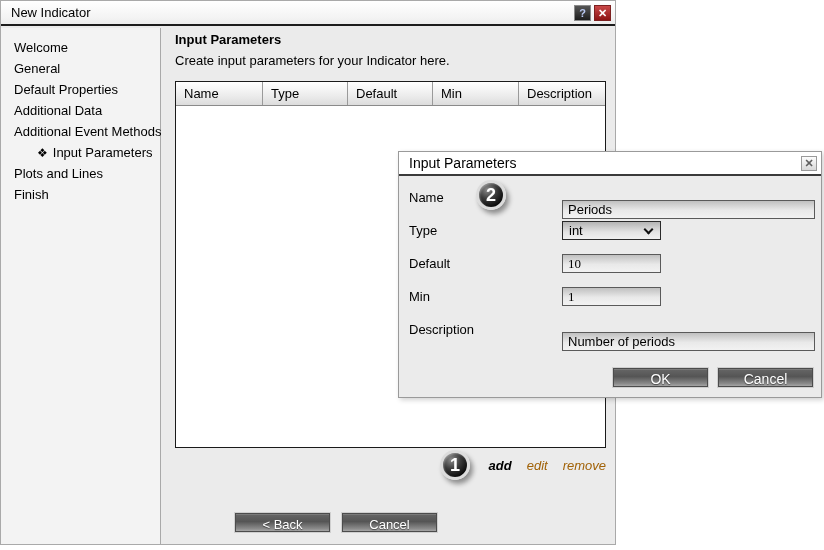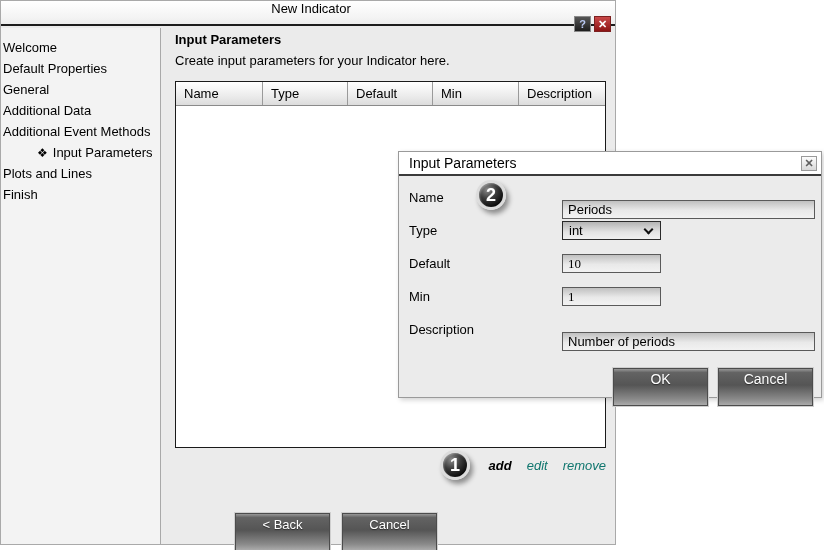--- a/index.html
+++ b/index.html
@@ -4,59 +4,59 @@
 <style>
   * { margin:0; padding:0; box-sizing:border-box; }
   html,body { width:824px; height:550px; background:#ffffff; overflow:hidden;
               font-family:"Liberation Sans", sans-serif; font-size:13px; color:#000; }
   .page { position:relative; width:824px; height:550px; }
 
   
   .window { position:absolute; left:0; top:0; width:616px; height:545px;
             background:#ebebeb; border:1px solid #a9a9a9; }
   .titlebar { height:25px; background:linear-gradient(180deg,#ffffff 0%,#f4f4f4 70%,#ededed 100%);
-              border-bottom:2px solid #1c1c1c; display:flex; align-items:center; padding:0 4px 0 10px;flex-direction:column; }
+              border-bottom:2px solid #1c1c1c; display:flex; align-items:center; padding:0 4px 0 10px; }
   .titlebar .title { font-size:13px; }
   .tb-buttons { margin-left:auto; display:flex; gap:3px; }
   .tb-btn { width:17px; height:16px; text-align:center; line-height:15px; font-weight:bold;
             font-size:11px; cursor:pointer; }
   .help-btn { background:linear-gradient(180deg,#555 0%,#1d1d1d 100%); border:1px solid #8a8a8a;
               color:#b9c8f2; }
   .close-btn { background:linear-gradient(180deg,#c94848 0%,#8d1414 100%); border:1px solid #7c2020;
                color:#fff; }
 
   .win-body { position:absolute; left:0; top:27px; right:0; bottom:0; display:flex; }
 
   
   .sidebar { width:160px; background:#f3f3f3; border-right:1px solid #a9a9a9; padding-top:9px; }
-  .side-item { height:21px; line-height:21px; padding-left:2px; white-space:nowrap; cursor:pointer; }
+  .side-item { height:21px; line-height:21px; padding-left:13px; white-space:nowrap; cursor:pointer; }
   .side-item.active { padding-left:36px; }
   .side-item .marker { margin-right:5px; font-size:12px; }
 
   
   .content { position:relative; flex:1; }
   .heading { position:absolute; left:14px; top:4px; font-weight:bold; }
   .subtitle { position:absolute; left:14px; top:25px; }
 
   .ptable { position:absolute; left:14px; top:53px; width:431px; height:367px;
             background:#fff; border:1px solid #1a1a1a; }
   .thead { display:flex; height:24px; background:linear-gradient(180deg,#ffffff 0%,#ececec 60%,#dcdcdc 100%);
            border-bottom:1px solid #8a8a8a; }
   .th { line-height:23px; padding-left:8px; border-left:1px solid #9a9a9a; overflow:hidden; }
   .th:first-child { border-left:none; }
   .th.c0{width:86px;} .th.c1{width:85px;} .th.c2{width:85px;} .th.c3{width:86px;} .th.c4{flex:1;}
   .tbody { position:absolute; left:0; right:0; top:24px; bottom:0; background:#fff; }
 
   .links { position:absolute; top:430px; right:9px; display:flex; gap:15px; font-style:italic; }
   .links .lnk { cursor:pointer;font-style:italic; }
   .links .add { font-weight:bold; color:#000; }
-  .links .dim { color:#0f766e; }
+  .links .dim { color:#a16207; }
 
   .btn-row { position:absolute; left:31px; top:484px; display:flex; gap:10px;padding-left:42px; }
-  .dk-btn { height:40px; color:#fff; text-align:center; line-height:23px; cursor:pointer;
+  .dk-btn { height:21px; color:#fff; text-align:center; line-height:23px; cursor:pointer;
             border:1px solid #cfcfcf;
             background:linear-gradient(180deg,#a6a6a6 0%,#636363 12%,#555555 45%,#8a8a8a 82%,#b0b0b0 100%);
             box-shadow:inset 0 0 0 1px #4c4c4c; text-shadow:0 1px 1px rgba(0,0,0,.5); }
   .btn-row .dk-btn { width:97px; }
 
   
   .dialog { position:absolute; left:398px; top:151px; width:424px; height:247px;
             background:#ebebeb; border:1px solid #9a9a9a; z-index:10;
             box-shadow:2px 2px 5px rgba(0,0,0,0.18); }
   .dlg-titlebar { height:24px; background:#ffffff; border-bottom:2px solid #3a3a3a;
@@ -100,22 +100,22 @@
       <span class="title">New Indicator</span>
       <span class="tb-buttons">
         <span class="tb-btn help-btn">?</span>
         <span class="tb-btn close-btn">✕</span>
       </span>
     </div>
 
     <div class="win-body">
       <div class="sidebar">
         <div class="side-item">Welcome</div>
+        <div class="side-item">General</div>
         <div class="side-item">Default Properties</div>
-        <div class="side-item">General</div>
         <div class="side-item">Additional Data</div>
         <div class="side-item">Additional Event Methods</div>
         <div class="side-item active"><span class="marker">❖</span><span>Input Parameters</span></div>
         <div class="side-item">Plots and Lines</div>
         <div class="side-item">Finish</div>
       </div>
 
       <div class="content">
         <div class="heading">Input Parameters</div>
         <div class="subtitle">Create input parameters for your Indicator here.</div>

